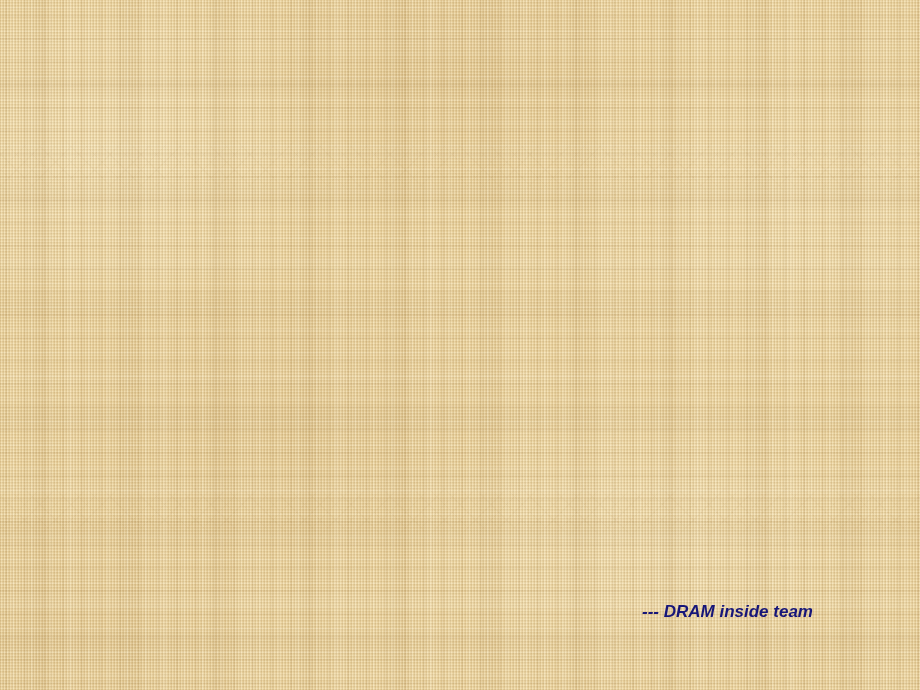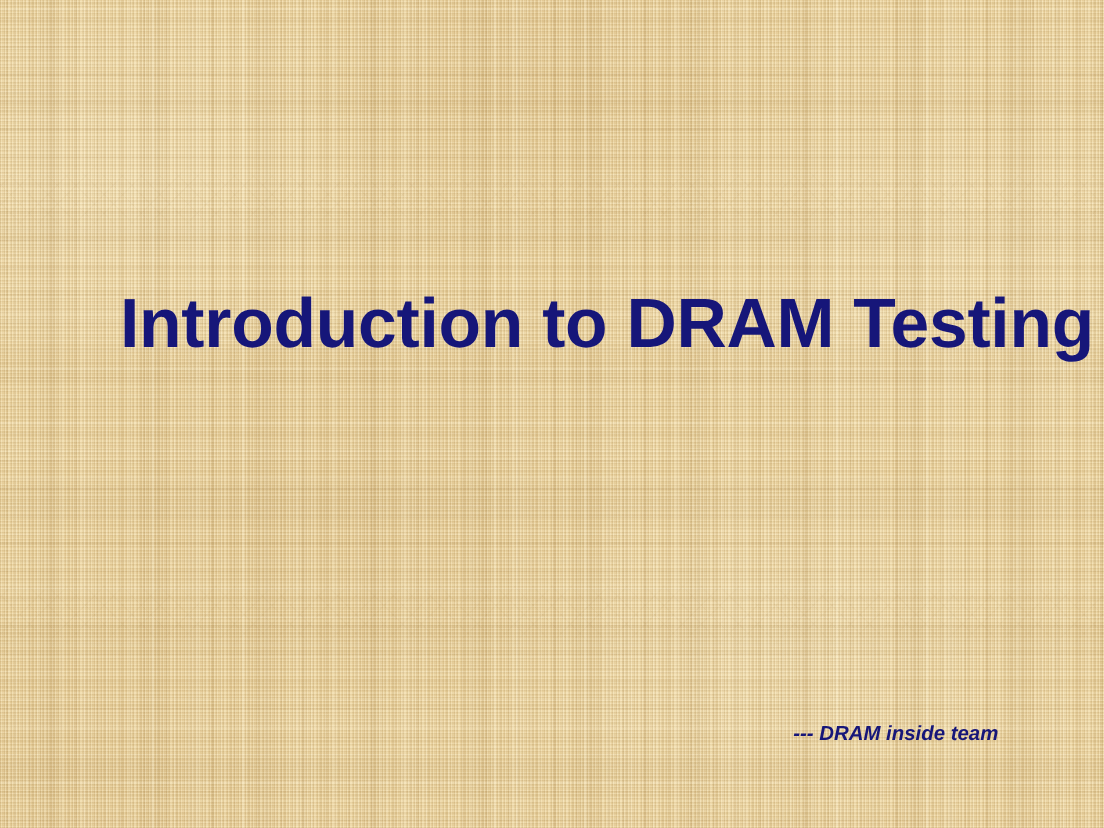--- a/index.html
+++ b/index.html
@@ -190,21 +190,21 @@
     font-size: 58px;
     font-weight: bold;
     line-height: 1.12;
     color: #161679;
     letter-spacing: -0.2px;
     white-space: nowrap;
   }
 
   #byline {
     position: absolute;
-    left: 661px;
+    left: 642px;
     top: 600px;
     color: #161679;
     font-size: 17px;
     font-weight: bold;
     font-style: italic;
     line-height: 23px;
     white-space: nowrap;
   }
   #byline div { margin: 0; padding: 0; }
 </style>
@@ -215,19 +215,18 @@
 
   <div class="tex-mottle"></div>
   <div class="tex-bands-h"></div>
   <div class="tex-bands-v"></div>
   <div class="tex-weft-mid"></div>
   <div class="tex-warp-mid"></div>
   <div class="tex-motif"></div>
   <div class="tex-weft-fine"></div>
   <div class="tex-warp-fine"></div>
 
-  <h1 id="title">Introduction to DRAM Testing</h1>
 
   <div id="byline">
     <div>--- DRAM inside team</div>
   </div>
 
 </div>
 
 </body></html>

